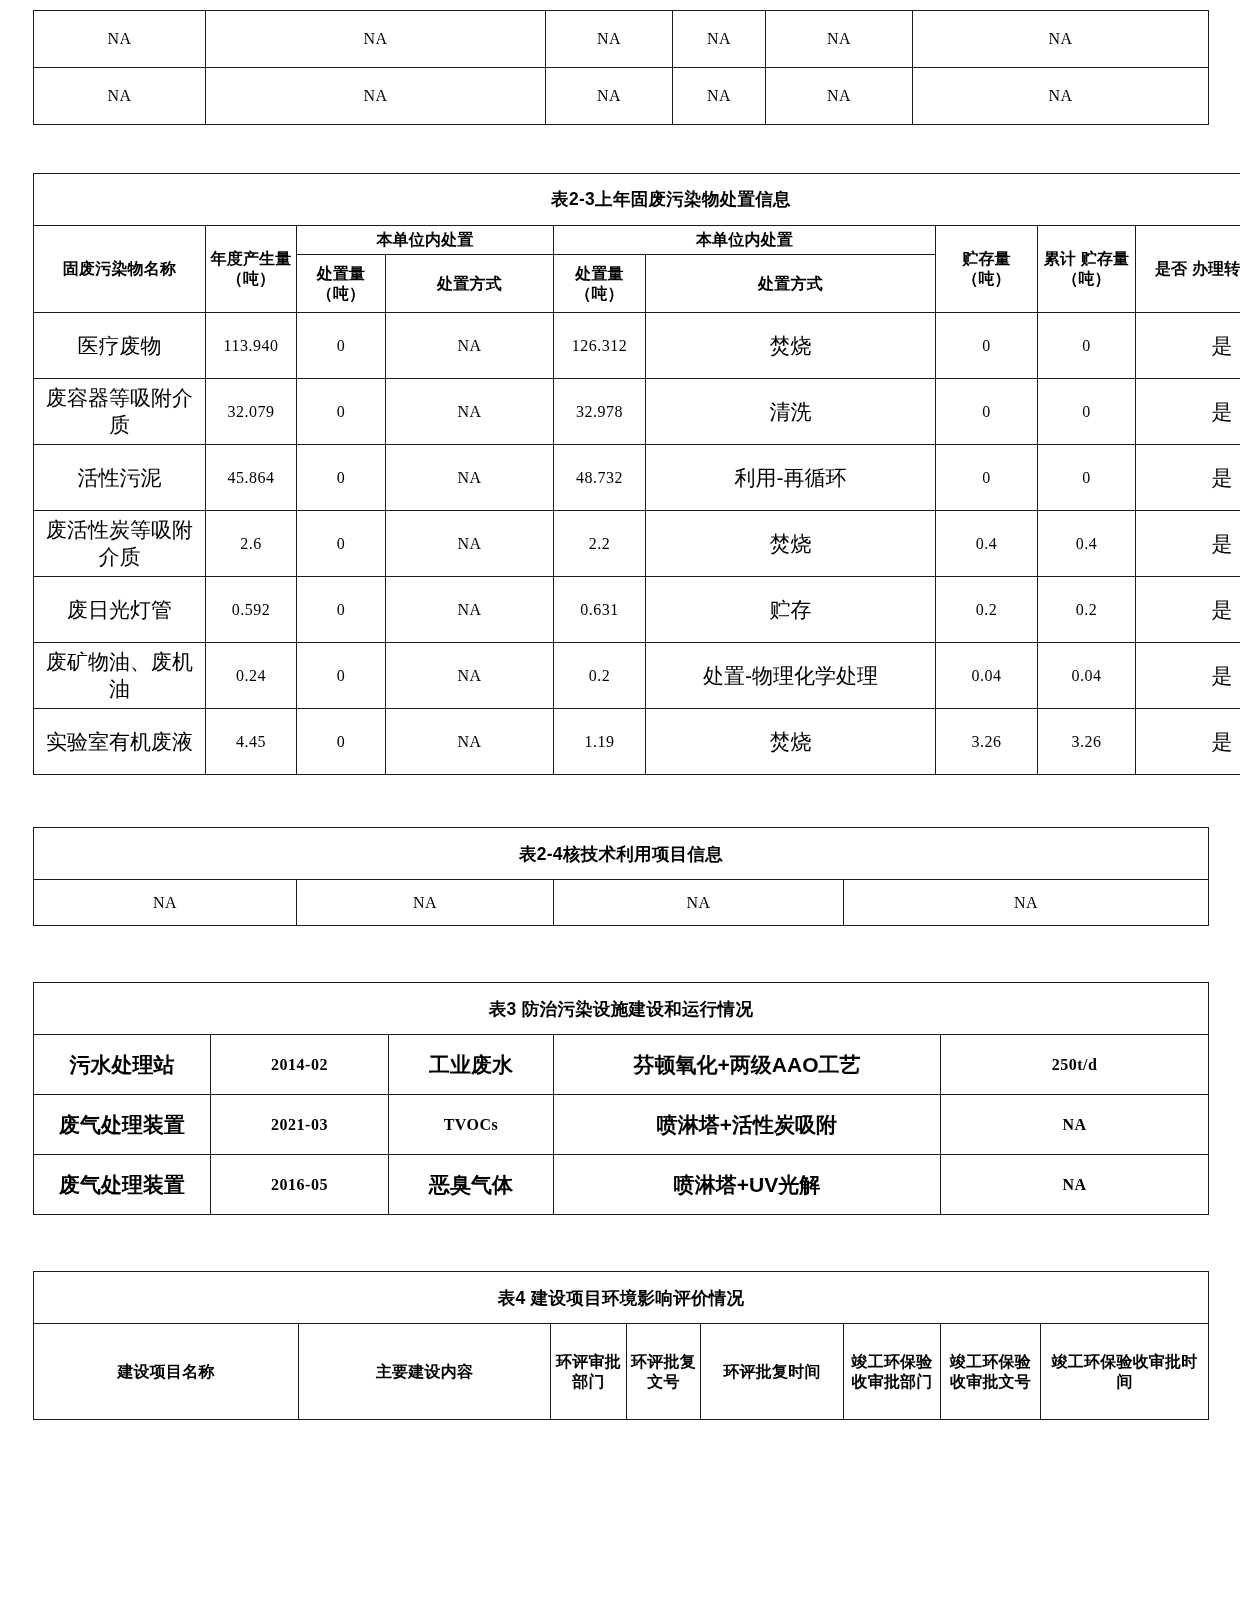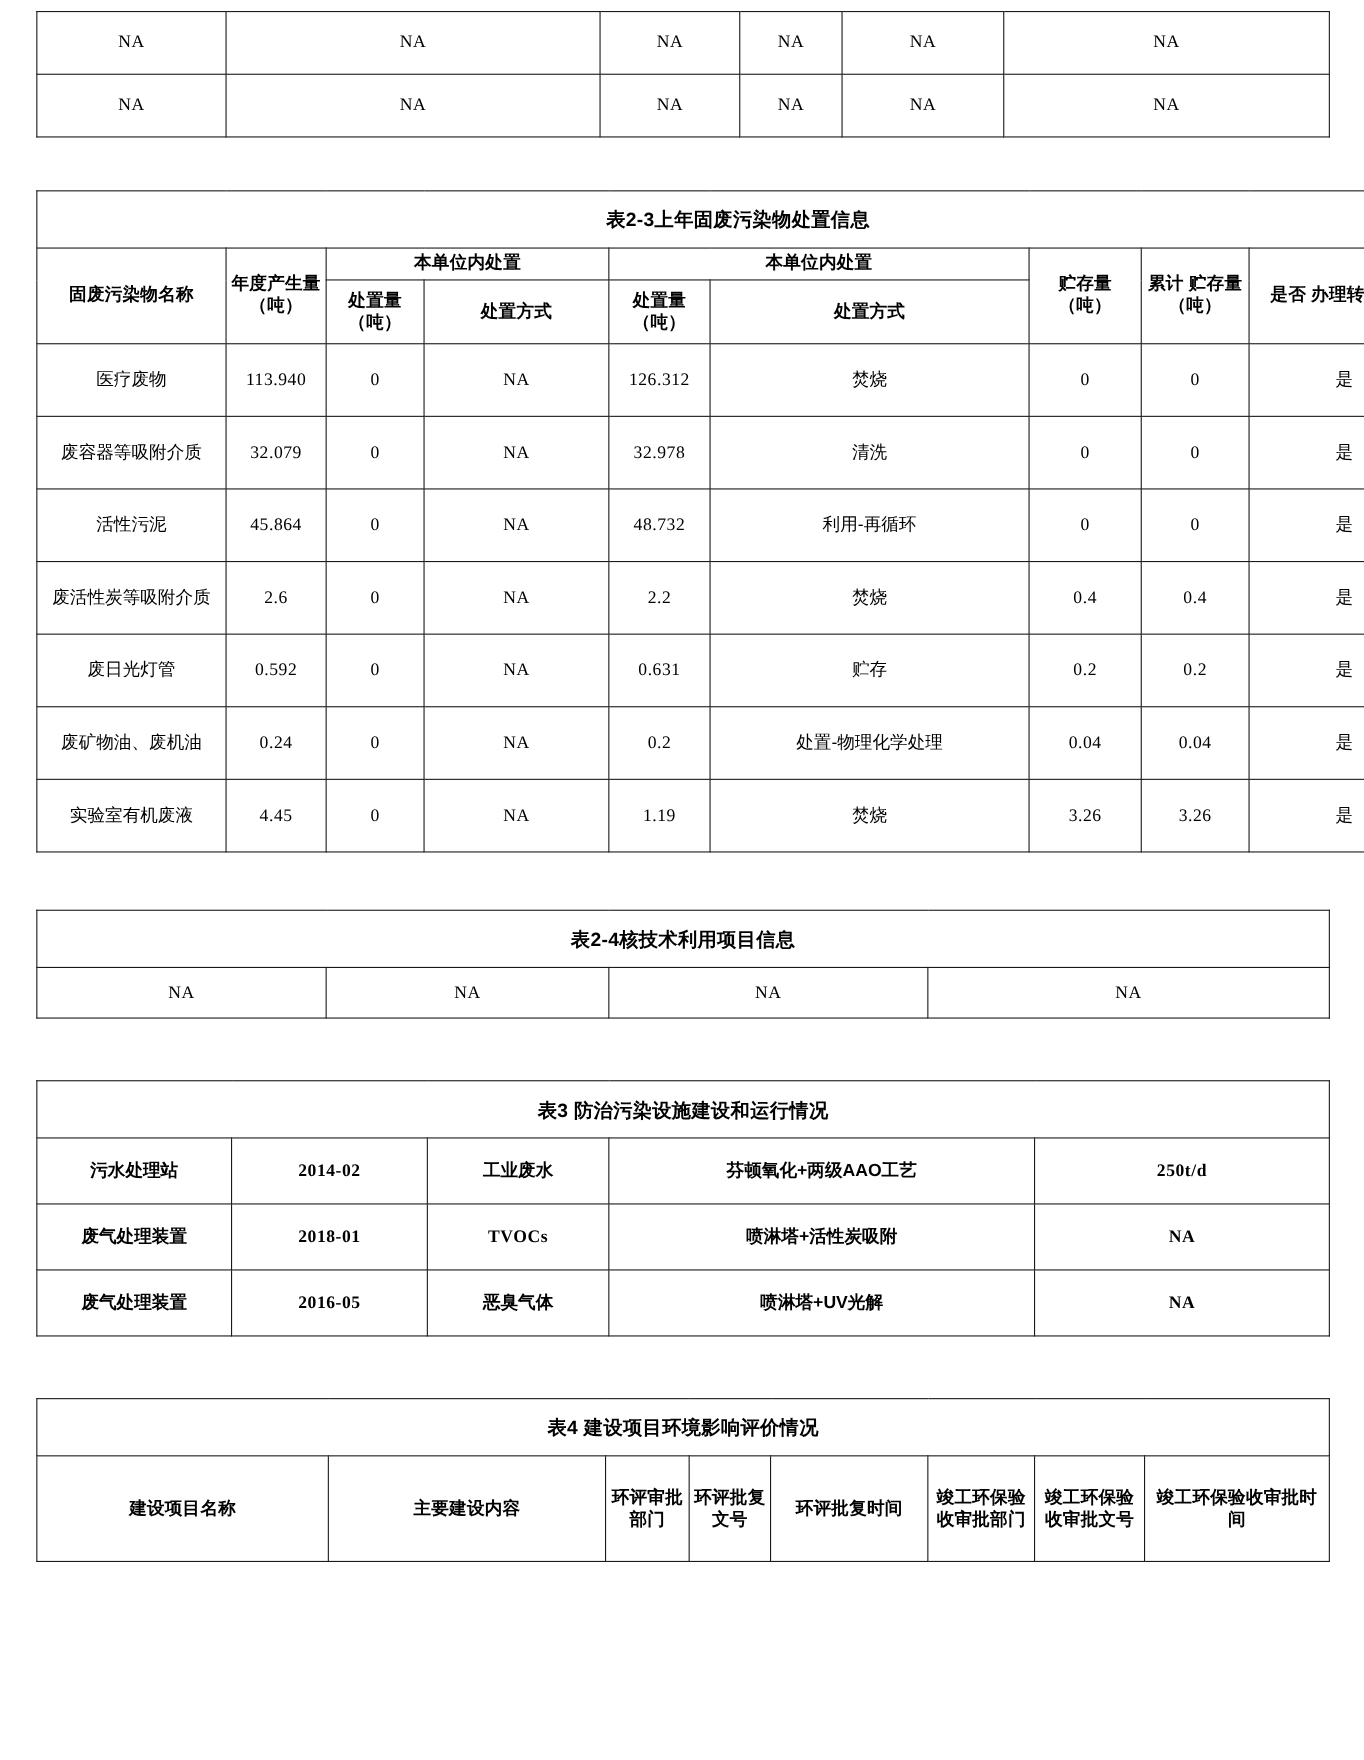--- a/index.html
+++ b/index.html
@@ -45,21 +45,21 @@
   }
   .hdr {
     font-weight: bold;
     font-family: "Liberation Sans", "DejaVu Sans", sans-serif;
     font-size: 16px;
     letter-spacing: 0.2px;
     margin-top: 24px;
   }
   .data-cn {
     font-family: "Liberation Sans", "DejaVu Sans", sans-serif;
-    font-size: 16px;
+    font-size: 21px;
   }
   .data-num {
     font-family: "Liberation Serif", "DejaVu Serif", serif;
     font-size: 16px;
     letter-spacing: 0.5px;
   }
 
   
   .gap-sm { height: 48px; }
   .gap-md { height: 52px; }
@@ -273,21 +273,21 @@
       </tr>
       <tr>
         <td class="r data-cn">污水处理站</td>
         <td class="r data-num">2014-02</td>
         <td class="r data-cn">工业废水</td>
         <td class="r data-cn">芬顿氧化+两级AAO工艺</td>
         <td class="r data-num">250t/d</td>
       </tr>
       <tr>
         <td class="r data-cn">废气处理装置</td>
-        <td class="r data-num">2018-01</td>
+        <td class="r data-num">2021-03</td>
         <td class="r data-num">TVOCs</td>
         <td class="r data-cn">喷淋塔+活性炭吸附</td>
         <td class="r data-num">NA</td>
       </tr>
       <tr>
         <td class="r data-cn">废气处理装置</td>
         <td class="r data-num">2016-05</td>
         <td class="r data-cn">恶臭气体</td>
         <td class="r data-cn">喷淋塔+UV光解</td>
         <td class="r data-num">NA</td>

